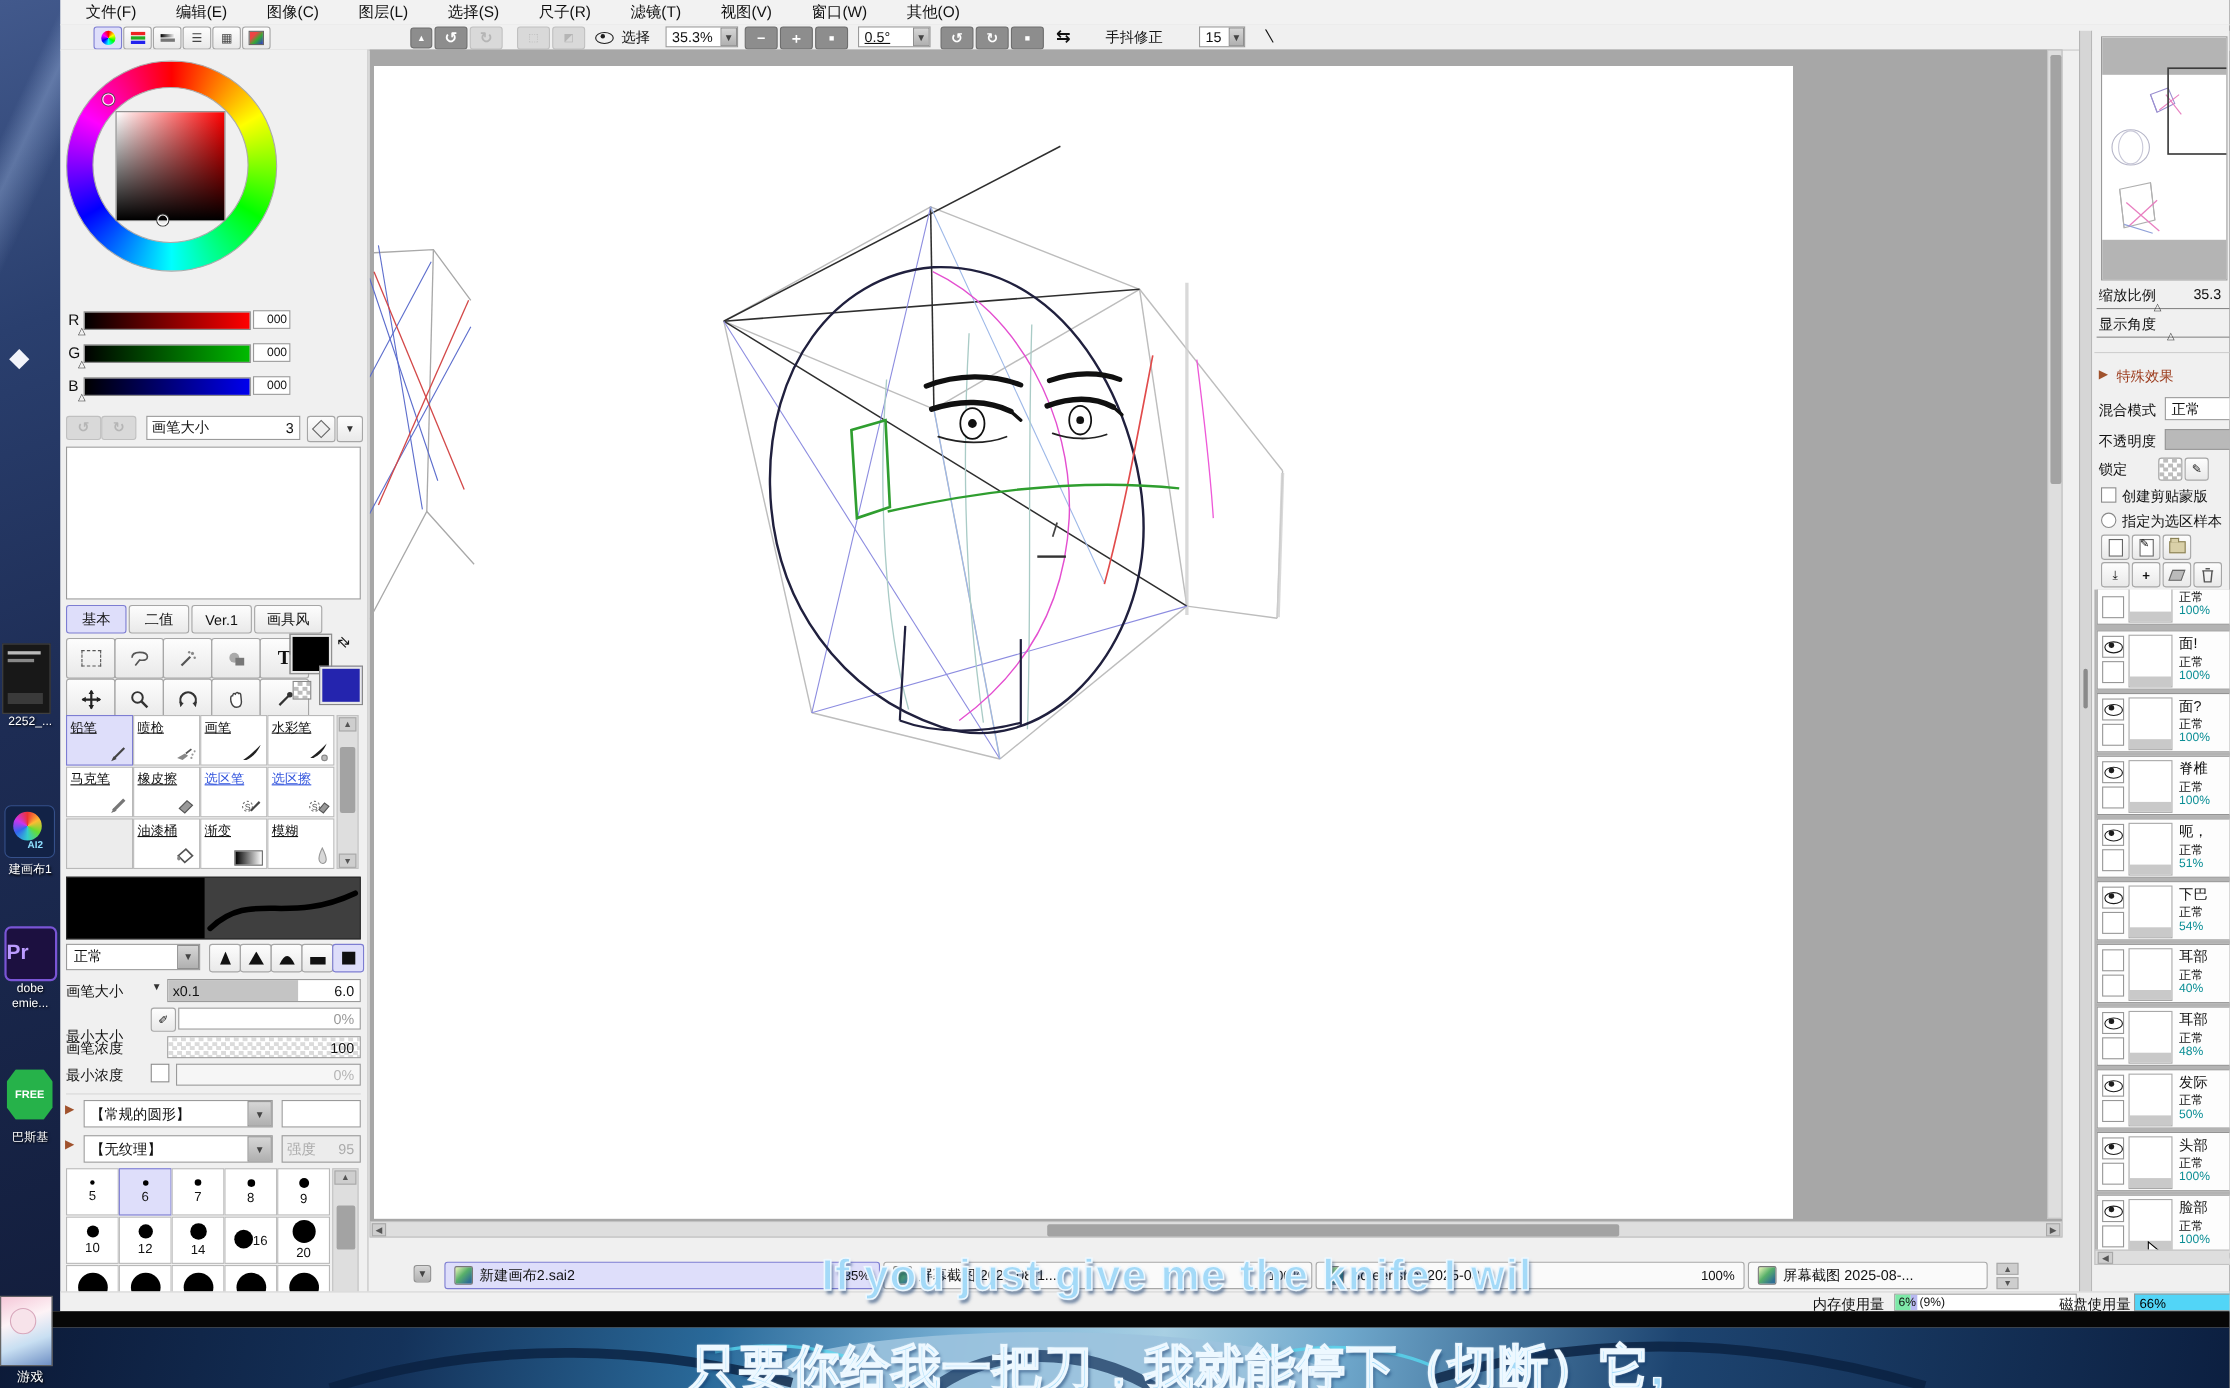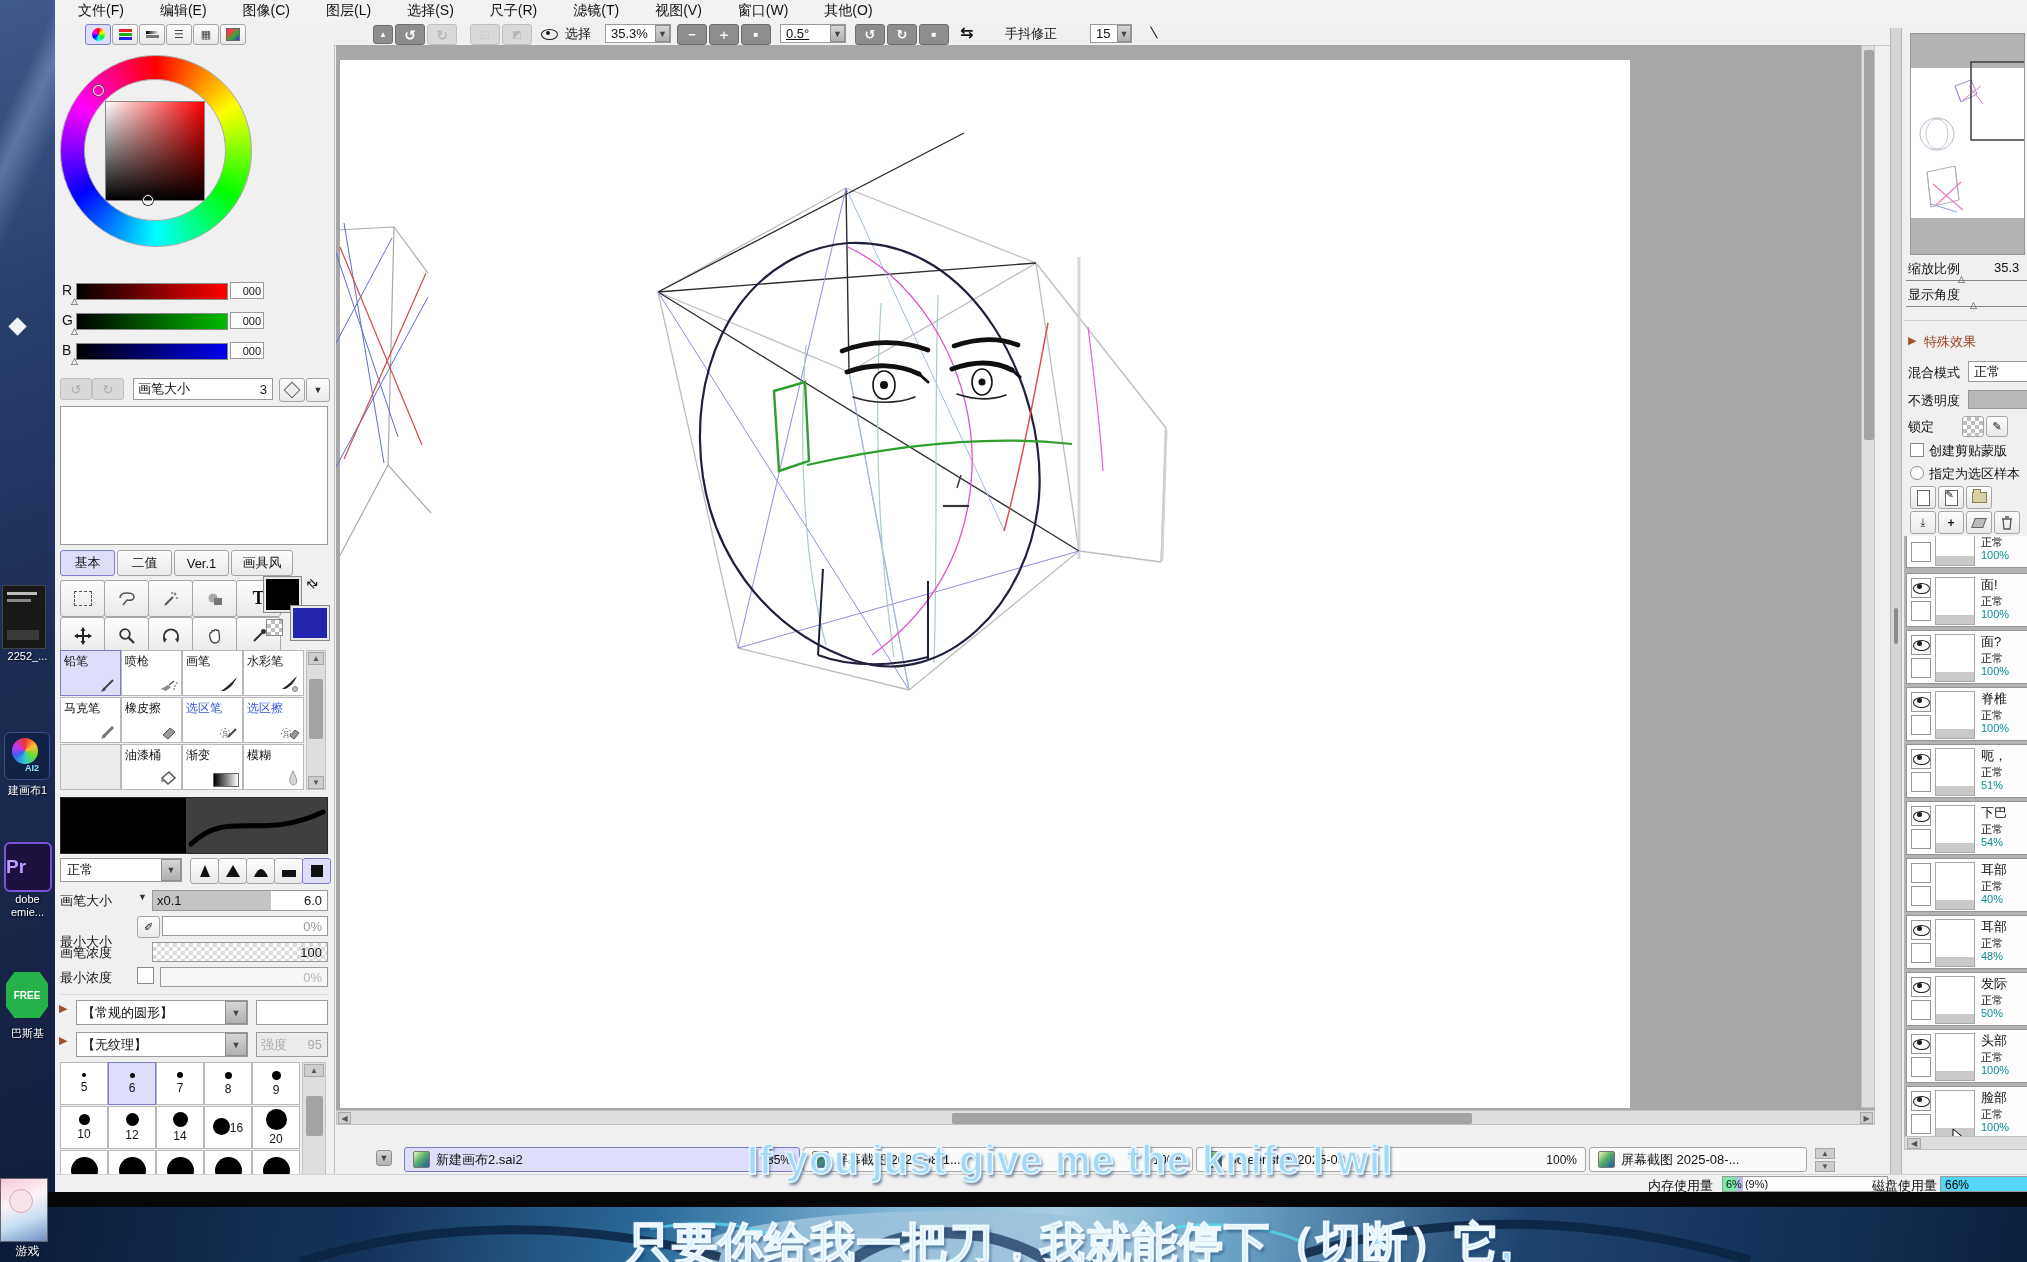--- a/index.html
+++ b/index.html
@@ -20,21 +20,21 @@
   .sTrack{background:#dedede;border:1px solid #c2c2c2;box-sizing:border-box;}
   .sThumb{background:#a3a3a3;border-radius:2px;}
   .sBtn{background:#cecece;border:1px solid #a8a8a8;color:#555;font-size:8px;
       display:flex;align-items:center;justify-content:center;box-sizing:border-box;}
   .eyeI{width:15px;height:9px;border:1.5px solid #1d1d1d;border-radius:50%;position:relative;display:inline-block;}
   .eyeI::after{content:"";position:absolute;width:4.5px;height:4.5px;background:#1d1d1d;border-radius:50%;left:3.5px;top:0.8px;}
   .checker{background:repeating-conic-gradient(#bdbdbd 0 25%,#fff 0 50%);background-size:8px 8px;}
   .menu-item{padding:1px 9px;white-space:nowrap;}
   .tool{display:flex;align-items:center;justify-content:center;}
   .bcell{background:#fff;border:1px solid #b9b9b9;box-sizing:border-box;position:absolute;font-size:12px;}
-  .bcell .bname{position:absolute;left:3px;top:2px;}
+  .bcell .bname{position:absolute;left:3px;top:2px;text-decoration:underline;}
   .bcell .bico{position:absolute;right:3px;bottom:2px;}
   .layer{position:absolute;left:0;width:172px;height:54px;background:#fdfdfd;border:1px solid #949494;box-sizing:border-box;}
   .layer .eyebox{position:absolute;left:4px;top:4px;width:18px;height:18px;background:#fff;border:1px solid #979797;display:flex;align-items:center;justify-content:center;}
   .layer .box2{position:absolute;left:4px;top:27px;width:18px;height:18px;background:#fff;border:1px solid #979797;}
   .layer .thumb{position:absolute;left:28px;top:3px;width:38px;height:46px;background:#fff;border:1px solid #a8a8a8;}
   .layer .thumb::after{content:"";position:absolute;left:0;right:0;bottom:0;height:9px;background:#c9c9c9;}
   .layer .lname{position:absolute;left:74px;top:2px;font-size:13px;white-space:nowrap;}
   .layer .lmode{position:absolute;left:74px;top:20px;font-size:11px;}
   .layer .lop{position:absolute;left:74px;top:34px;font-size:11px;color:#0b8e95;}
   .dtab{position:absolute;height:25px;display:flex;align-items:center;gap:6px;padding:0 8px;background:#fafafa;

